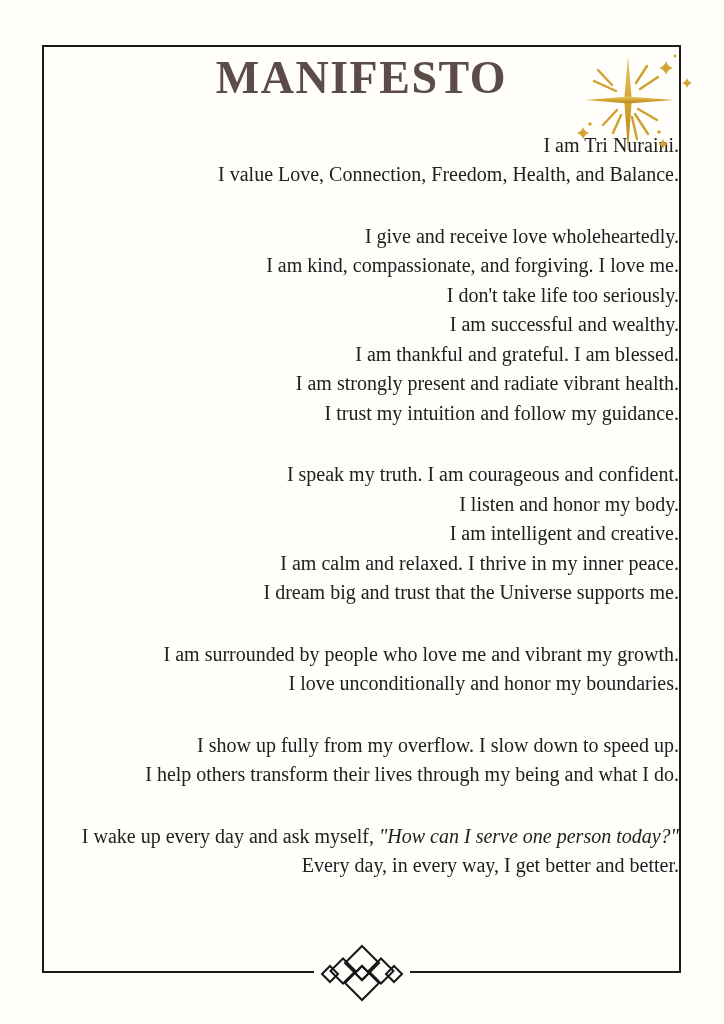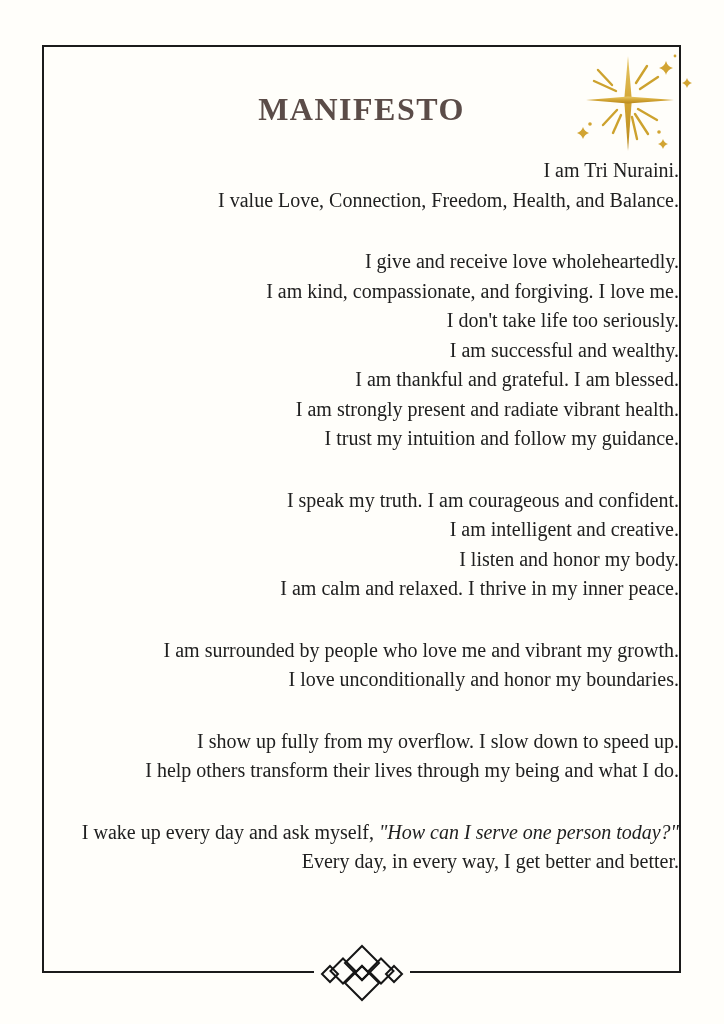--- a/index.html
+++ b/index.html
@@ -17,23 +17,23 @@
   .frame {
     position: absolute;
     left: 42px;
     top: 45px;
     width: 635px;
     height: 924px;
     border: 2.5px solid #1b1b1b;
     box-sizing: content-box;
   }
   .page-title {
-    margin-top: 40px;
+    margin-top: 9px;
     text-align: center;
-    font-size: 32px;
+    font-size: 46px;
     line-height: 44px;
     font-weight: bold;
     letter-spacing: 1.5px;
     color: #5b4c48;
   }
   .content {
     margin-top: 25px;
     text-align: right;
     color: #202020;
     font-size: 20px;
@@ -86,23 +86,24 @@
       <div class="line">I am kind, compassionate, and forgiving. I love me.</div>
       <div class="line">I don't take life too seriously.</div>
       <div class="line">I am successful and wealthy.</div>
       <div class="line">I am thankful and grateful. I am blessed.</div>
       <div class="line">I am strongly present and radiate vibrant health.</div>
       <div class="line">I trust my intuition and follow my guidance.</div>
     </div>
 
     <div class="para">
       <div class="line">I speak my truth. I am courageous and confident.</div>
+      <div class="line">I listen and honor my body.</div>
       <div class="line">I am intelligent and creative.</div>
-      <div class="line">I listen and honor my body.</div>
       <div class="line">I am calm and relaxed. I thrive in my inner peace.</div>
+      <div class="line">I dream big and trust that the Universe supports me.</div>
     </div>
 
     <div class="para">
       <div class="line">I am surrounded by people who love me and vibrant my growth.</div>
       <div class="line">I love unconditionally and honor my boundaries.</div>
     </div>
 
     <div class="para">
       <div class="line">I show up fully from my overflow. I slow down to speed up.</div>
       <div class="line">I help others transform their lives through my being and what I do.</div>

